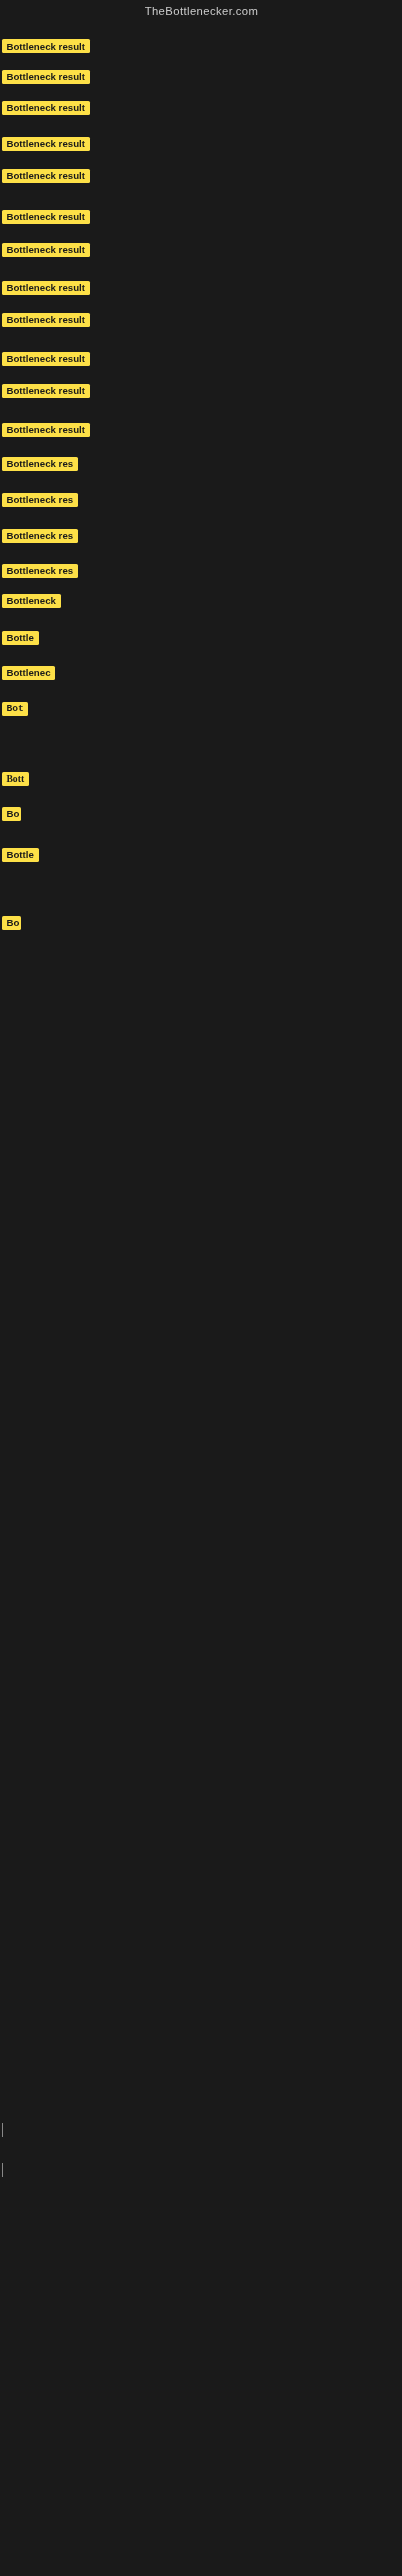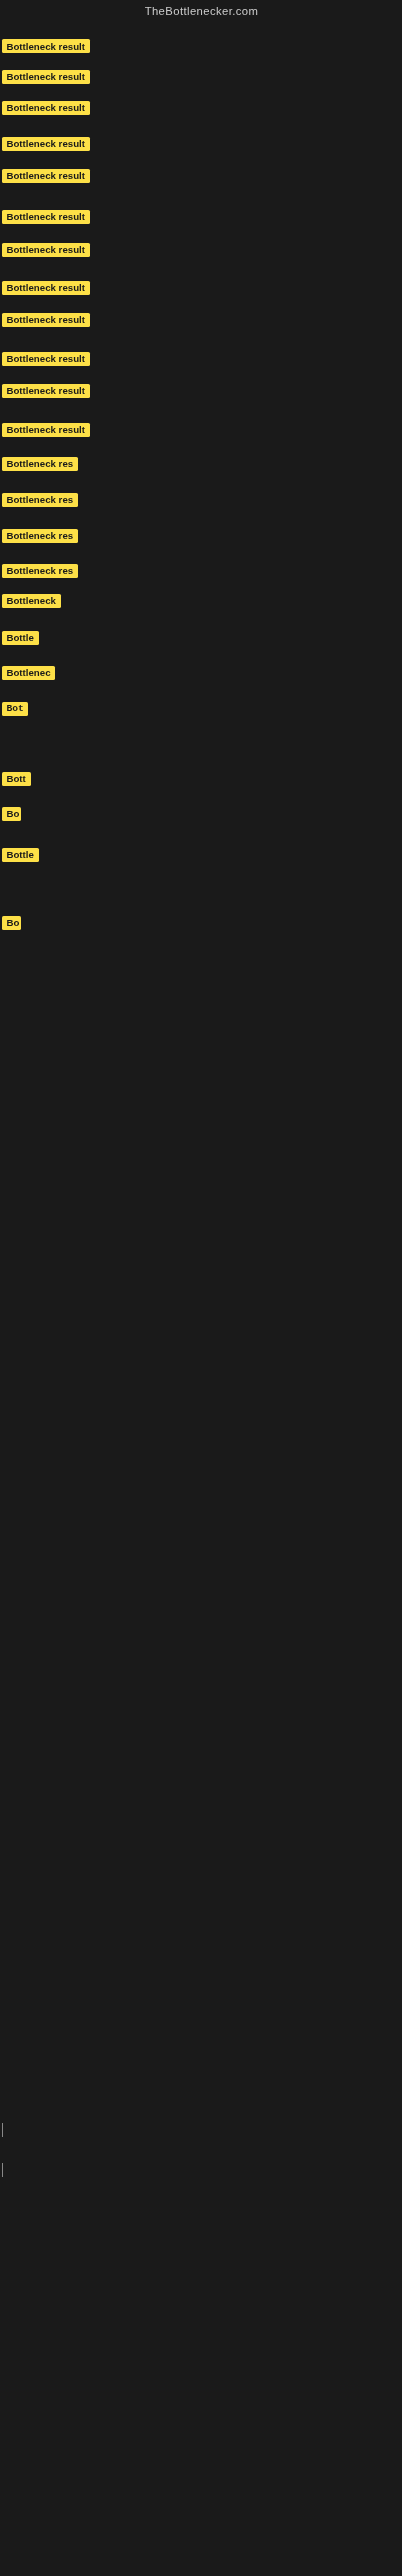--- a/index.html
+++ b/index.html
@@ -52,20 +52,20 @@
     <div style="position: absolute; top: 362px; left: 1.6px;"><span class="badge" style="max-width: 97px;">Bottleneck result</span></div>
     <div style="position: absolute; top: 401px; left: 1.6px;"><span class="badge" style="max-width: 97px;">Bottleneck result</span></div>
     <div style="position: absolute; top: 435px; left: 1.6px;"><span class="badge" style="max-width: 85px;">Bottleneck res</span></div>
     <div style="position: absolute; top: 471px; left: 1.6px;"><span class="badge" style="max-width: 85px;">Bottleneck res</span></div>
     <div style="position: absolute; top: 507px; left: 1.6px;"><span class="badge" style="max-width: 85px;">Bottleneck res</span></div>
     <div style="position: absolute; top: 542px; left: 1.6px;"><span class="badge" style="max-width: 79px;">Bottleneck res</span></div>
     <div style="position: absolute; top: 572px; left: 1.6px;"><span class="badge" style="max-width: 63px;">Bottleneck</span></div>
     <div style="position: absolute; top: 609px; left: 1.6px;"><span class="badge" style="max-width: 39px;">Bottle</span></div>
     <div style="position: absolute; top: 644px; left: 1.6px;"><span class="badge" style="max-width: 58px;">Bottlenec</span></div>
     <div style="position: absolute; top: 680px; left: 1.6px;"><span class="badge" style="max-width: 26px; font-family: Liberation Mono, monospace;">Bot</span></div>
-    <div style="position: absolute; top: 750px; left: 1.6px;"><span class="badge" style="max-width: 29px;">Bott</span></div>
+    <div style="position: absolute; top: 750px; left: 1.6px; font-family: Liberation Serif, serif;"><span class="badge" style="max-width: 29px;">Bott</span></div>
     <div style="position: absolute; top: 785px; left: 1.6px;"><span class="badge" style="max-width: 19.3px;">Bo</span></div>
     <div style="position: absolute; top: 826px; left: 1.6px;"><span class="badge" style="max-width: 39px;">Bottle</span></div>
     <div style="position: absolute; top: 894px; left: 1.6px;"><span class="badge" style="max-width: 19.3px;">Bo</span></div>
     <div style="position: absolute; top: 2101px; left: 1.6px; width: 1.6px; height: 14.5px; background-color: rgb(136, 136, 136);"></div>
     <div style="position: absolute; top: 2141px; left: 1.6px; width: 1.6px; height: 14.5px; background-color: rgb(136, 136, 136);"></div>
   </div>
 
 
 </body></html>

